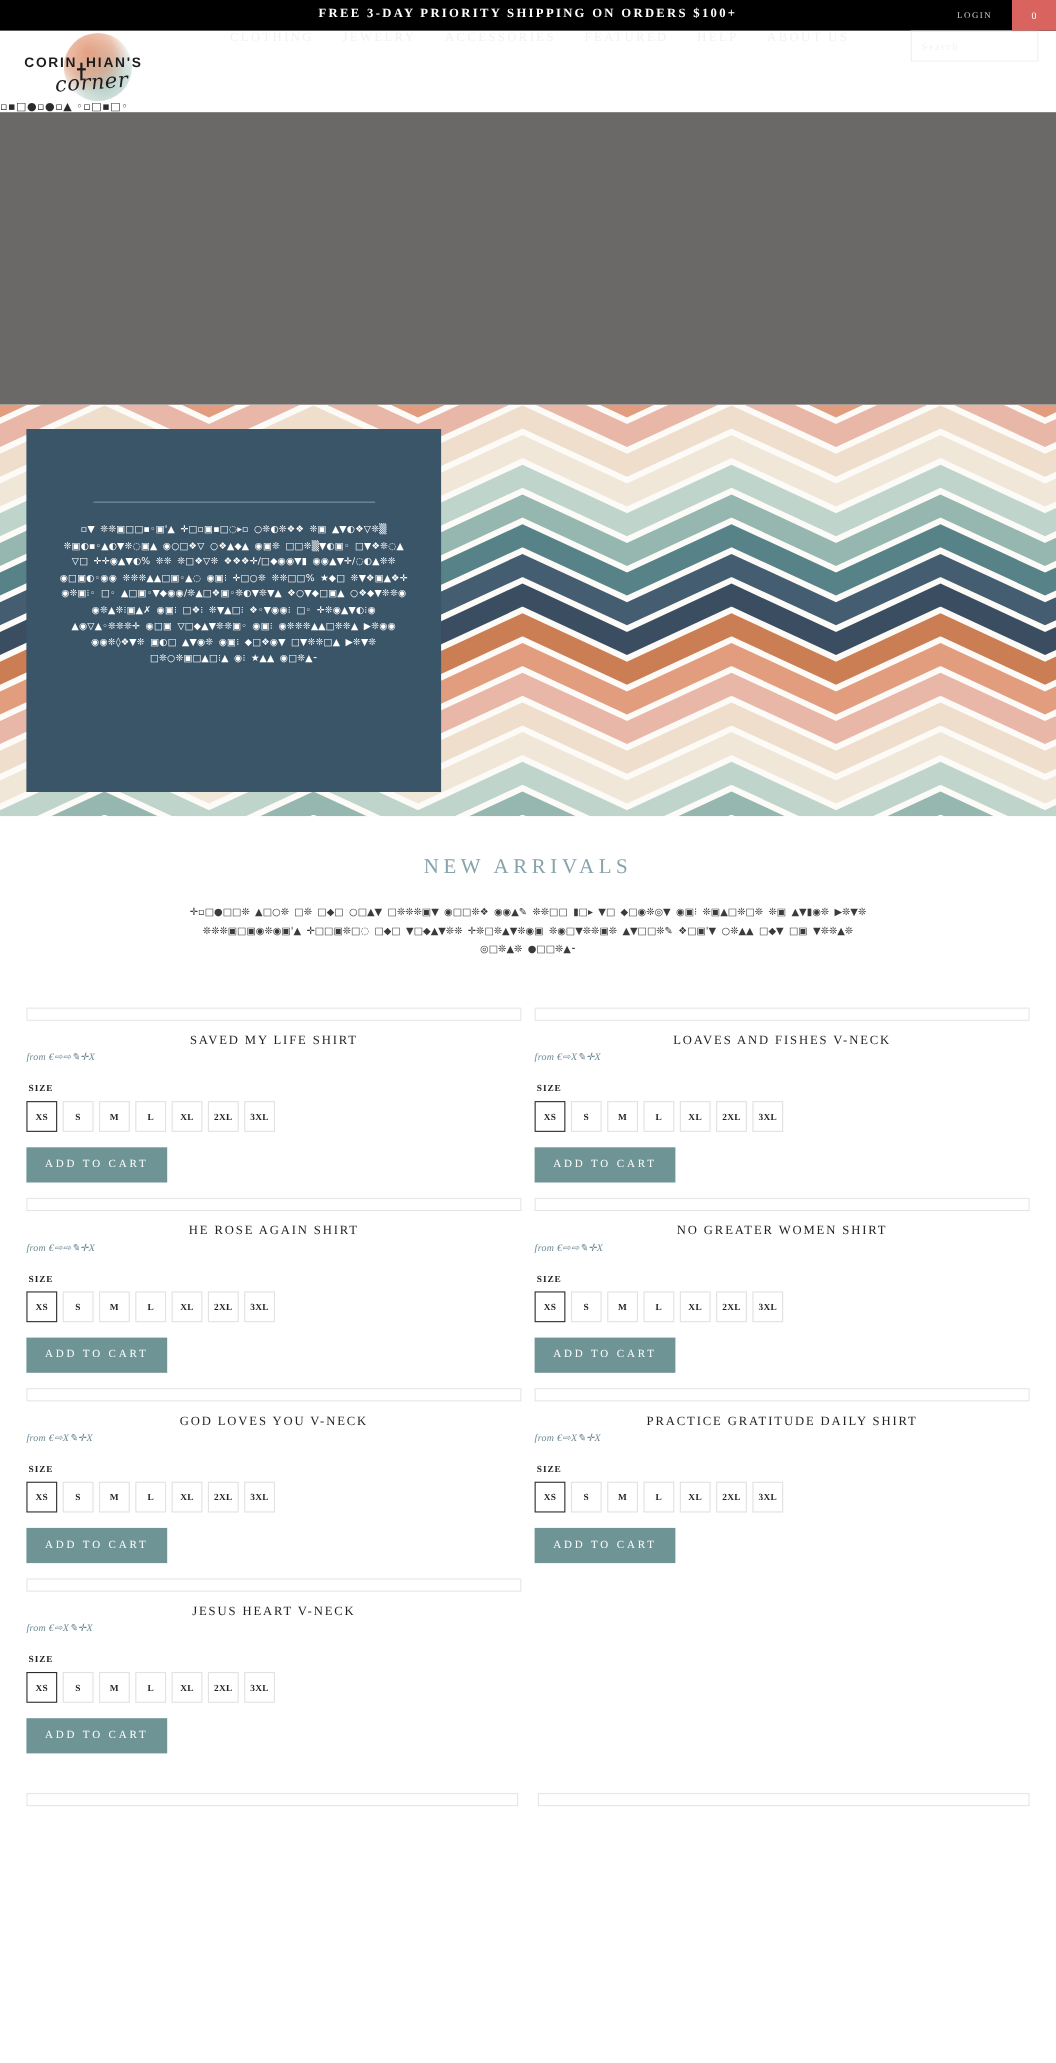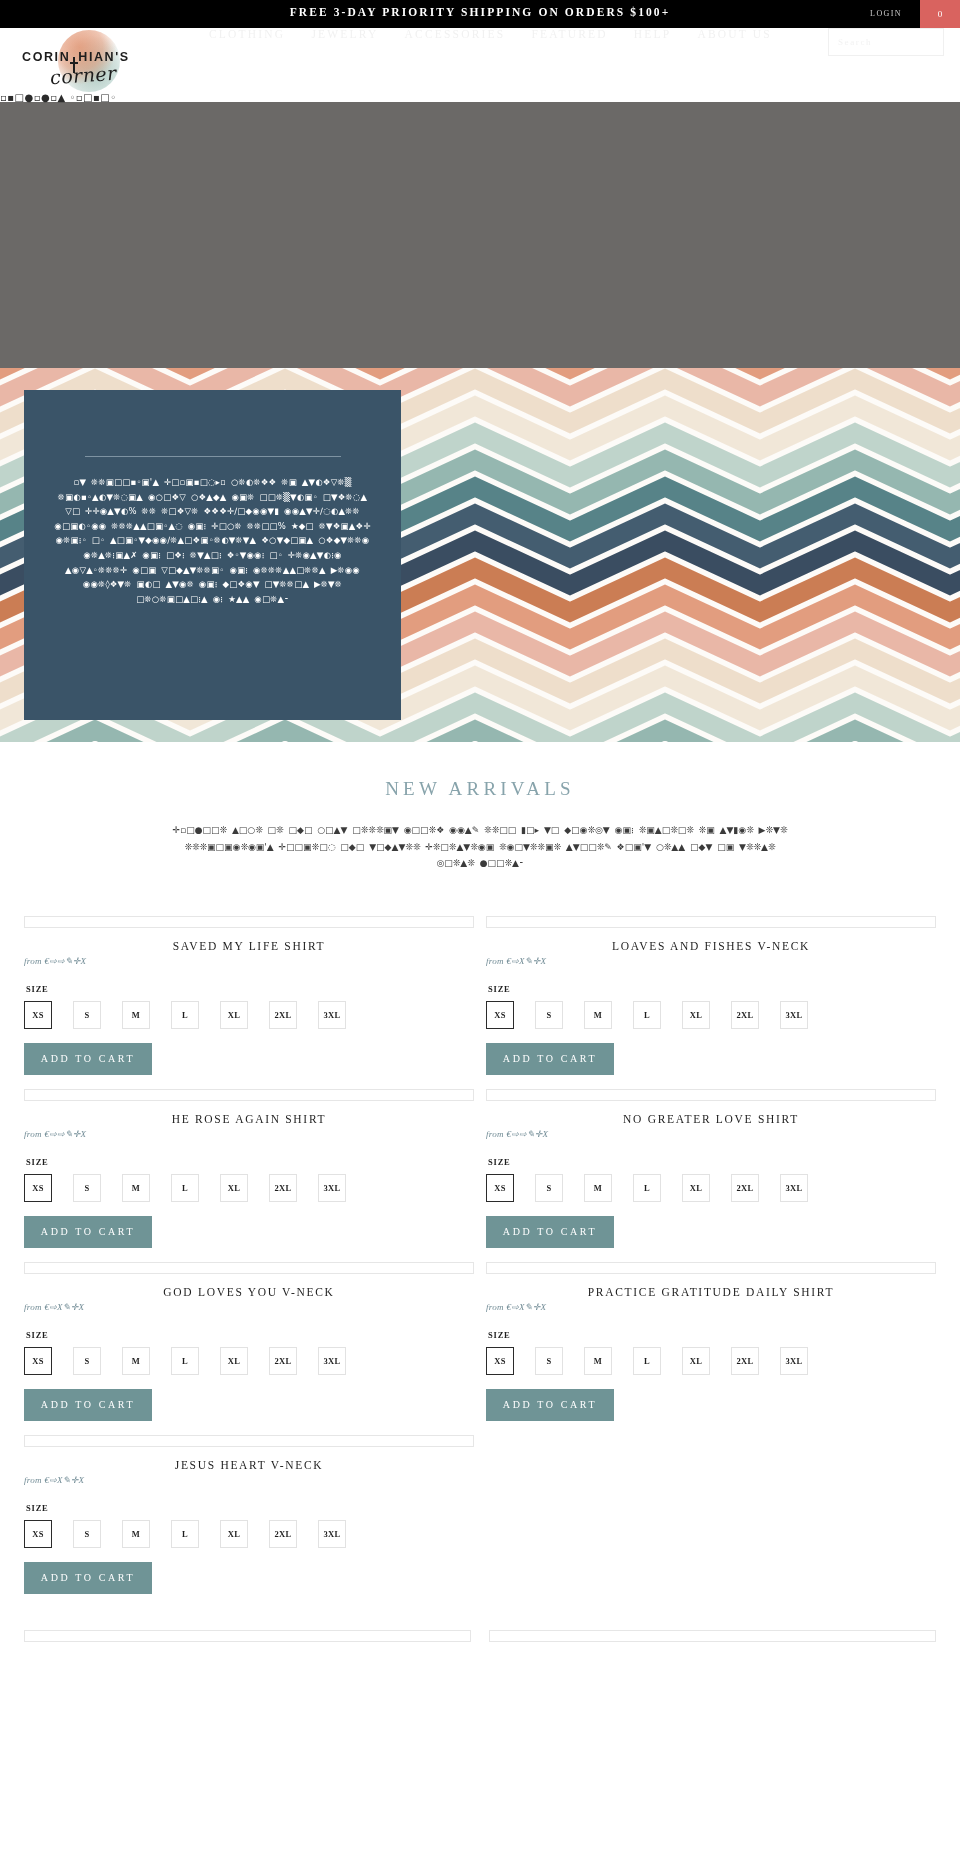--- a/index.html
+++ b/index.html
@@ -292,21 +292,21 @@
     letter-spacing: 0.3px;
   }
   .size-label {
     font-family: "Liberation Serif", serif;
     font-size: 8.5px;
     font-weight: bold;
     letter-spacing: 0.8px;
     color: #1f1f1f;
     padding: 18px 0 7px 2px;
   }
-  .sizes { display: flex; gap: 21px; }
+  .sizes { display: flex; gap: 5px; }
   .size {
     width: 28px; height: 28px;
     border: 1px solid #e2e2e2;
     background: #ffffff;
     display: flex;
     align-items: center;
     justify-content: center;
     font-family: "Liberation Serif", serif;
     font-size: 8.5px;
     font-weight: bold;
@@ -488,21 +488,21 @@
       </div><button class="atc">ADD TO CART</button></div>
     <div class="card"><div class="ph"></div><div class="card-title">HE ROSE AGAIN SHIRT</div><div class="card-price">from €⇨⇨✎✛X</div><div class="size-label">SIZE</div><div class="sizes">
         <div class="size sel">XS</div>
         <div class="size">S</div>
         <div class="size">M</div>
         <div class="size">L</div>
         <div class="size">XL</div>
         <div class="size">2XL</div>
         <div class="size">3XL</div>
       </div><button class="atc">ADD TO CART</button></div>
-    <div class="card right"><div class="ph"></div><div class="card-title">NO GREATER LOVE SHIRT</div><div class="card-price">from €⇨⇨✎✛X</div><div class="size-label">SIZE</div><div class="sizes">
+    <div class="card right"><div class="ph"></div><div class="card-title">NO GREATER WOMEN SHIRT</div><div class="card-price">from €⇨⇨✎✛X</div><div class="size-label">SIZE</div><div class="sizes">
         <div class="size sel">XS</div>
         <div class="size">S</div>
         <div class="size">M</div>
         <div class="size">L</div>
         <div class="size">XL</div>
         <div class="size">2XL</div>
         <div class="size">3XL</div>
       </div><button class="atc">ADD TO CART</button></div>
     <div class="card"><div class="ph"></div><div class="card-title">GOD LOVES YOU V-NECK</div><div class="card-price">from €⇨X✎✛X</div><div class="size-label">SIZE</div><div class="sizes">
         <div class="size sel">XS</div>

